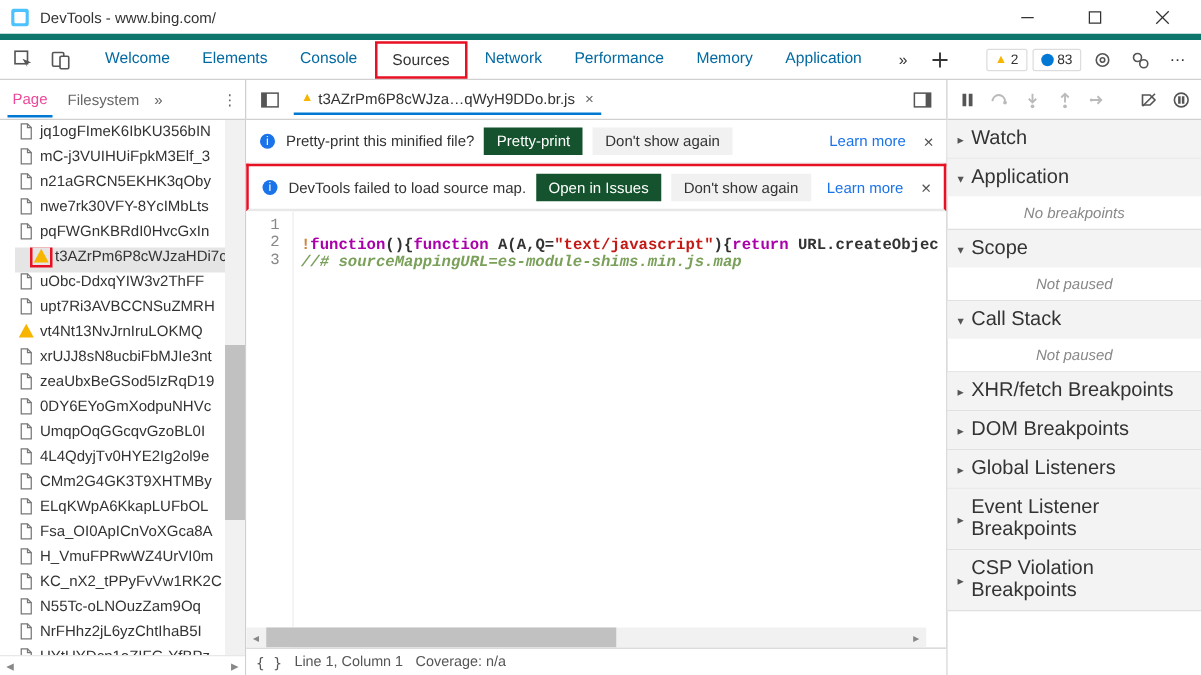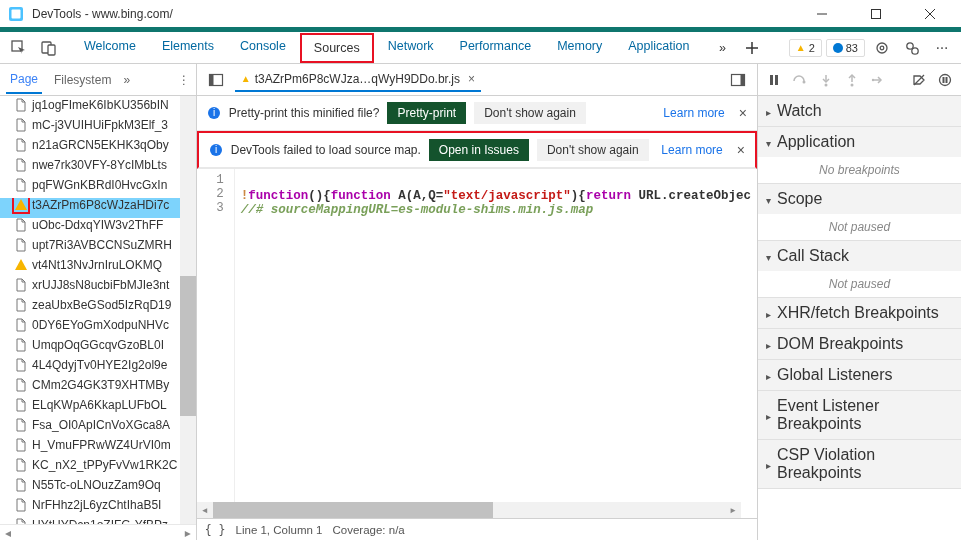--- a/index.html
+++ b/index.html
@@ -16,24 +16,24 @@
 .tab.active { color: #333; font-weight: 400; }
 .red-box { border: 2px solid #e81123; }
 .badge { display: inline-flex; align-items: center; gap: 3px; padding: 2px 6px; border-radius: 2px; border:1px solid #ddd; font-size: 11px; }
 .badge.warn { background: #fff; }
 .badge.info { background: #fff; }
 .info-dot { width: 10px; height: 10px; background: #0078d4; border-radius: 50%; }
 .main { display: flex; height: calc(540px - 64px); }
 .left-panel { width: 215px; border-right: 1px solid #d0d0d0; display: flex; flex-direction: column; }
 .left-tabs { height: 32px; display: flex; align-items: center; border-bottom: 1px solid #d0d0d0; padding: 0 6px; gap: 8px; font-size: 12px; }
 .left-tab { padding: 6px 4px; color: #666; cursor: pointer; }
-.left-tab.active { color: #3b82f6; border-bottom: 2px solid #0078d4; margin-bottom:-1px; }
+.left-tab.active { color: #ec4899; border-bottom: 2px solid #0078d4; margin-bottom:-1px; }
 .file-list { flex: 1; overflow: hidden; padding: 2px 0; position:relative; }
 .file-item { display: flex; align-items: flex-start; gap: 4px; height: 20px; padding: 0 4px 0 14px; font-size: 12px; white-space: nowrap; overflow: hidden; font-family: "Segoe UI", Arial, sans-serif;}
-.file-item.sel { background: #7dd3fc; }
+.file-item.sel { background: #e5e5e5; margin-left: 12px; }
 .file-ico { width: 14px; height: 14px; flex-shrink:0; }
 .scroll-track { position:absolute; right:0; top:0; bottom:0; width:16px; background:#f1f1f1;}
 .scroll-thumb { position:absolute; right:0; width:16px; background:#c1c1c1; }
 .center { flex: 1; display: flex; flex-direction: column; border-right:1px solid #d0d0d0; }
 .src-tab { height: 32px; display:flex; align-items:center; border-bottom:1px solid #d0d0d0; padding: 0 6px; gap:6px; }
 .src-tab-name { display:flex; align-items:center; gap:4px; padding:4px 6px; border-bottom:2px solid #0078d4; font-size:12px; }
 .notice { display:flex; align-items:center; gap:8px; padding: 6px 10px; border-bottom:1px solid #e8e8e8; font-size:12px; background:#fff; }
 .notice .info-ico { width:14px; height:14px; flex-shrink:0; }
 .btn-primary { background:#14532d; color:#fff; padding:4px 10px; border-radius:0; border:none; font-size:12px; }
 .btn-grey { background:#f1f1f1; color:#333; padding:4px 10px; border:none; font-size:12px; }

